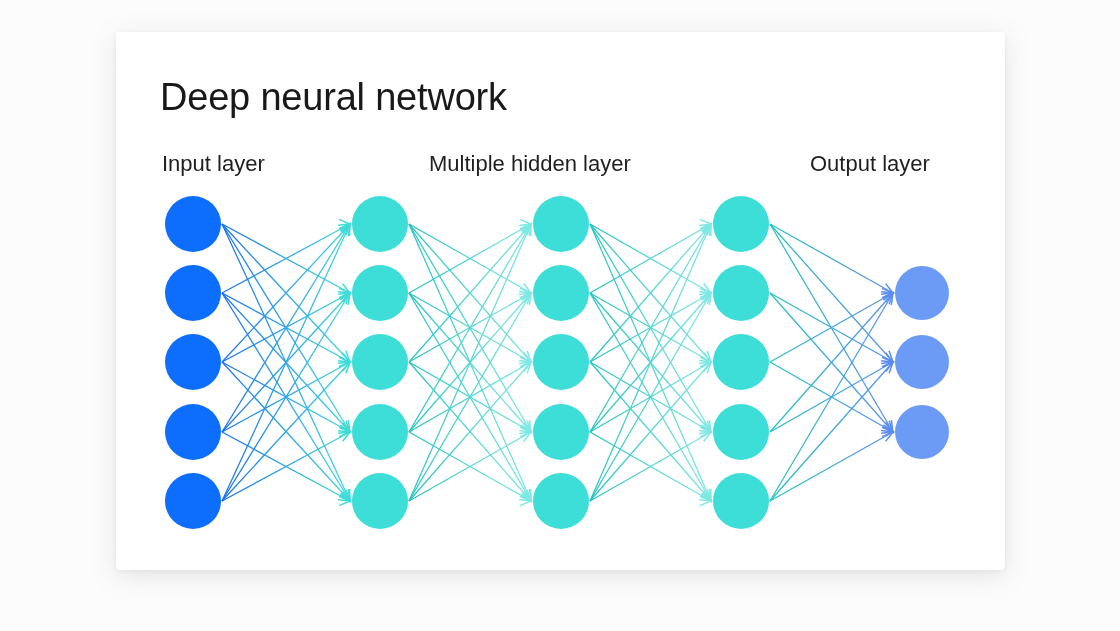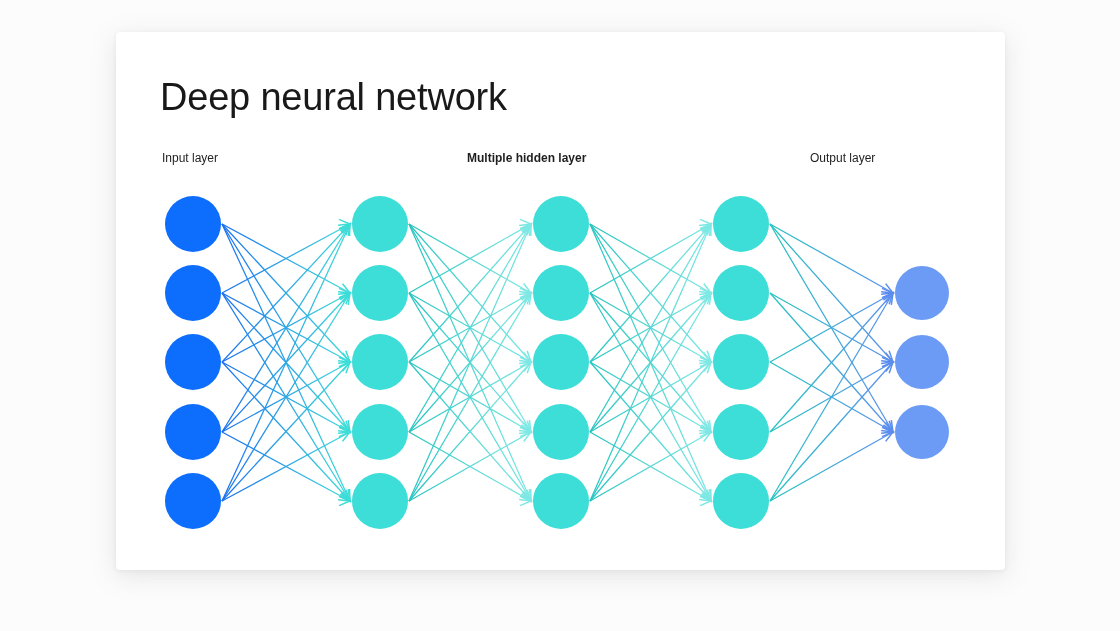--- a/index.html
+++ b/index.html
@@ -38,27 +38,27 @@
     top: 76px;
     font-size: 38px;
     font-weight: 300;
     letter-spacing: -0.2px;
     color: #191919;
     white-space: nowrap;
   }
   .layer-label {
     position: absolute;
     top: 151px;
-    font-size: 12px;
+    font-size: 22px;
     font-weight: 400;
     color: #1f1f1f;
     white-space: nowrap;
   }
   #label-input  { left: 162px; }
-  #label-hidden { left: 467px; font-weight: bold; }
+  #label-hidden { left: 429px; }
   #label-output { left: 810px; text-align: right; }
 
   
   #net {
     position: absolute;
     left: 0;
     top: 0;
     width: 1120px;
     height: 631px;
     pointer-events: none;

